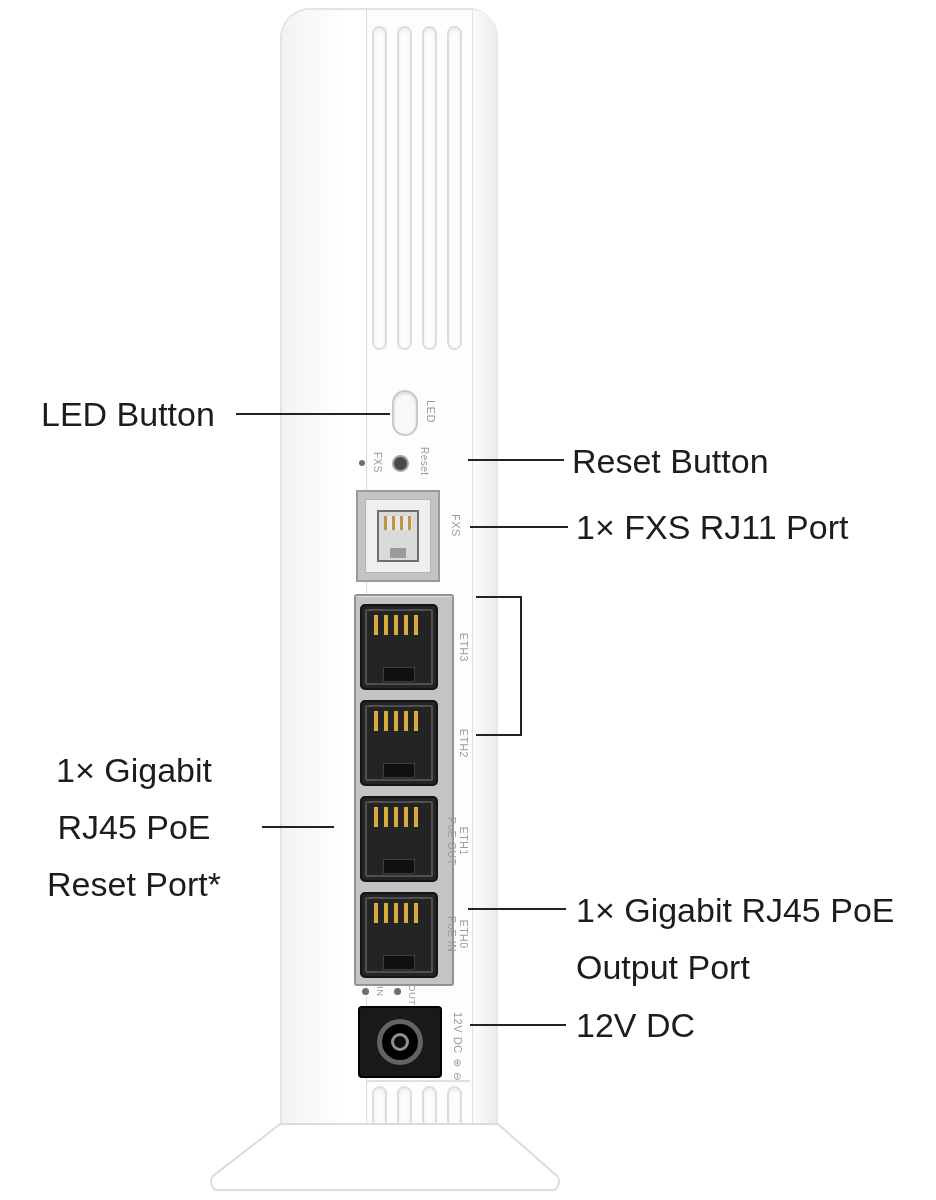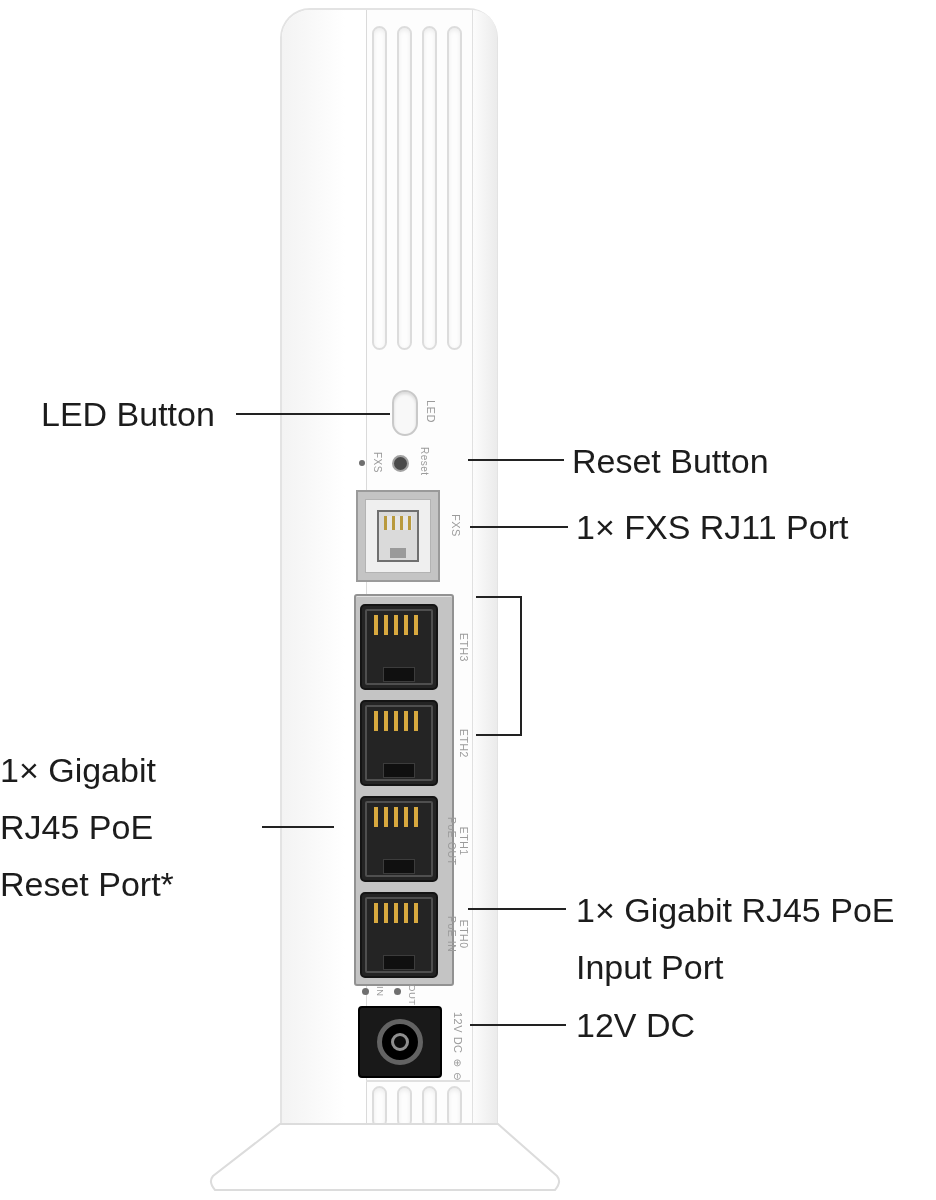--- a/index.html
+++ b/index.html
@@ -64,21 +64,21 @@
     width:46px;height:46px;border-radius:50%;background:#000;border:5px solid #636363;box-sizing:border-box;}
   .dc-pin{position:absolute;left:50%;top:50%;transform:translate(-50%,-50%);
     width:12px;height:12px;border-radius:50%;background:#0a0a0a;border:3px solid #8f8f8f;box-sizing:content-box;}
   
   .stand{position:absolute;left:205px;top:1122px;}
   
   .line{position:absolute;height:2px;background:var(--callout_line,#222);}
   .vline{position:absolute;width:2px;background:var(--callout_line,#222);}
   .co-text{position:absolute;font-size:34px;line-height:40px;white-space:nowrap;color:var(--text,#1c1c1c);}
   .co-multi div{line-height:57px;}
-  .center{text-align:left;}
+  .center{text-align:center;}
 </style>
 </head>
 <body>
 
 <div class="stage">
 
   <div class="dev-body">
     <div class="side-face"></div>
     <div class="panel-face"></div>
     <div class="right-rim"></div>
@@ -185,19 +185,19 @@
   <div class="co-text co-multi center" style="left:0px;top:742px;width:268px;">
     <div>1× Gigabit</div>
     <div>RJ45 PoE</div>
     <div>Reset Port*</div>
   </div>
   <div class="line" style="left:262px;top:826px;width:72px;"></div>
 
   <div class="line" style="left:468px;top:908px;width:98px;"></div>
   <div class="co-text co-multi" style="left:576px;top:882px;">
     <div>1× Gigabit RJ45 PoE</div>
-    <div>Input Port</div>
+    <div>Output Port</div>
   </div>
 
   <div class="line" style="left:470px;top:1024px;width:96px;"></div>
   <div class="co-text" style="left:576px;top:1005px;">12V DC</div>
 
 </div>
 
 </body></html>

